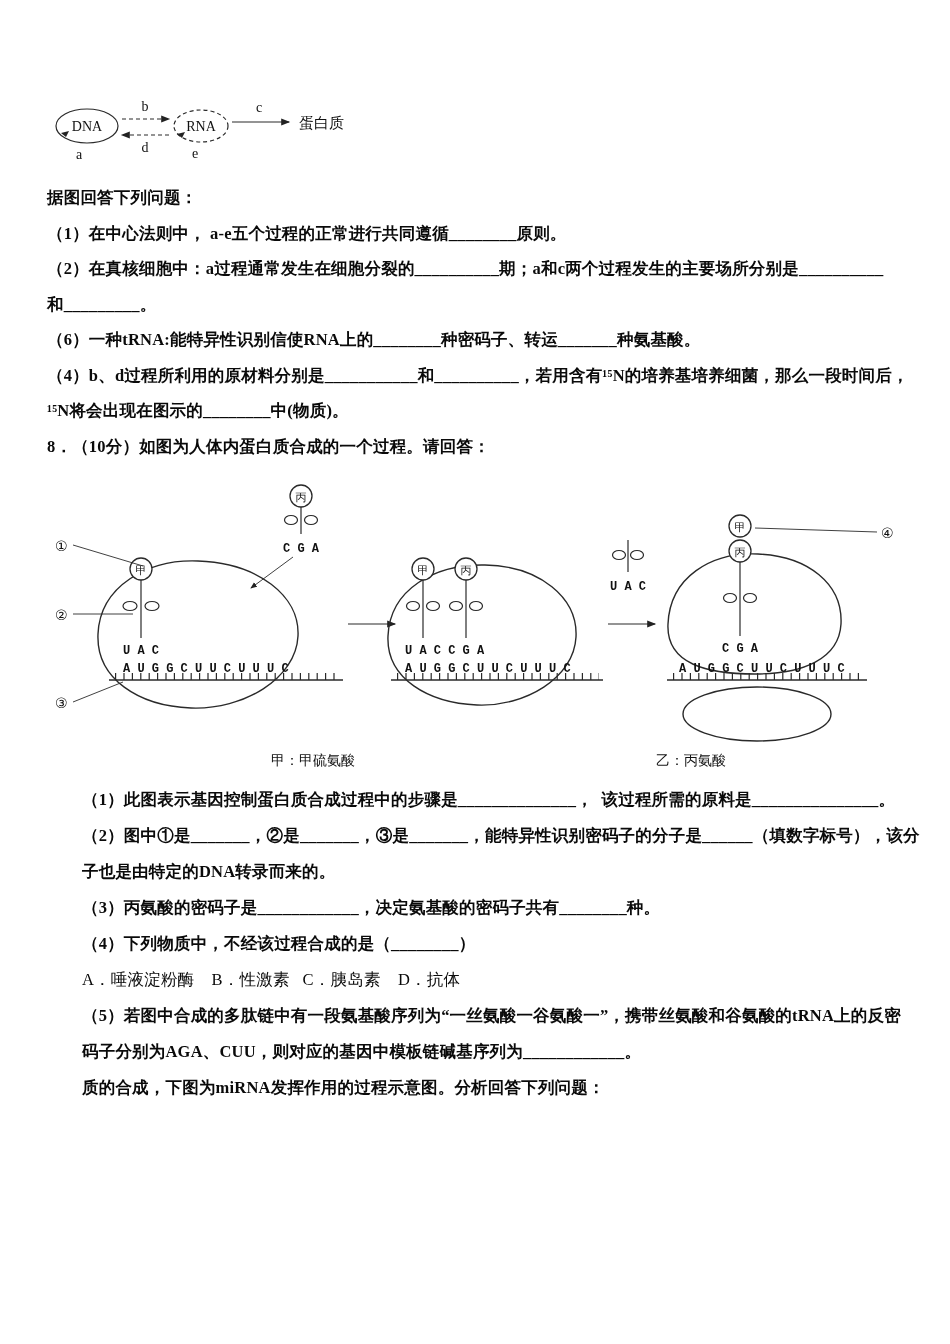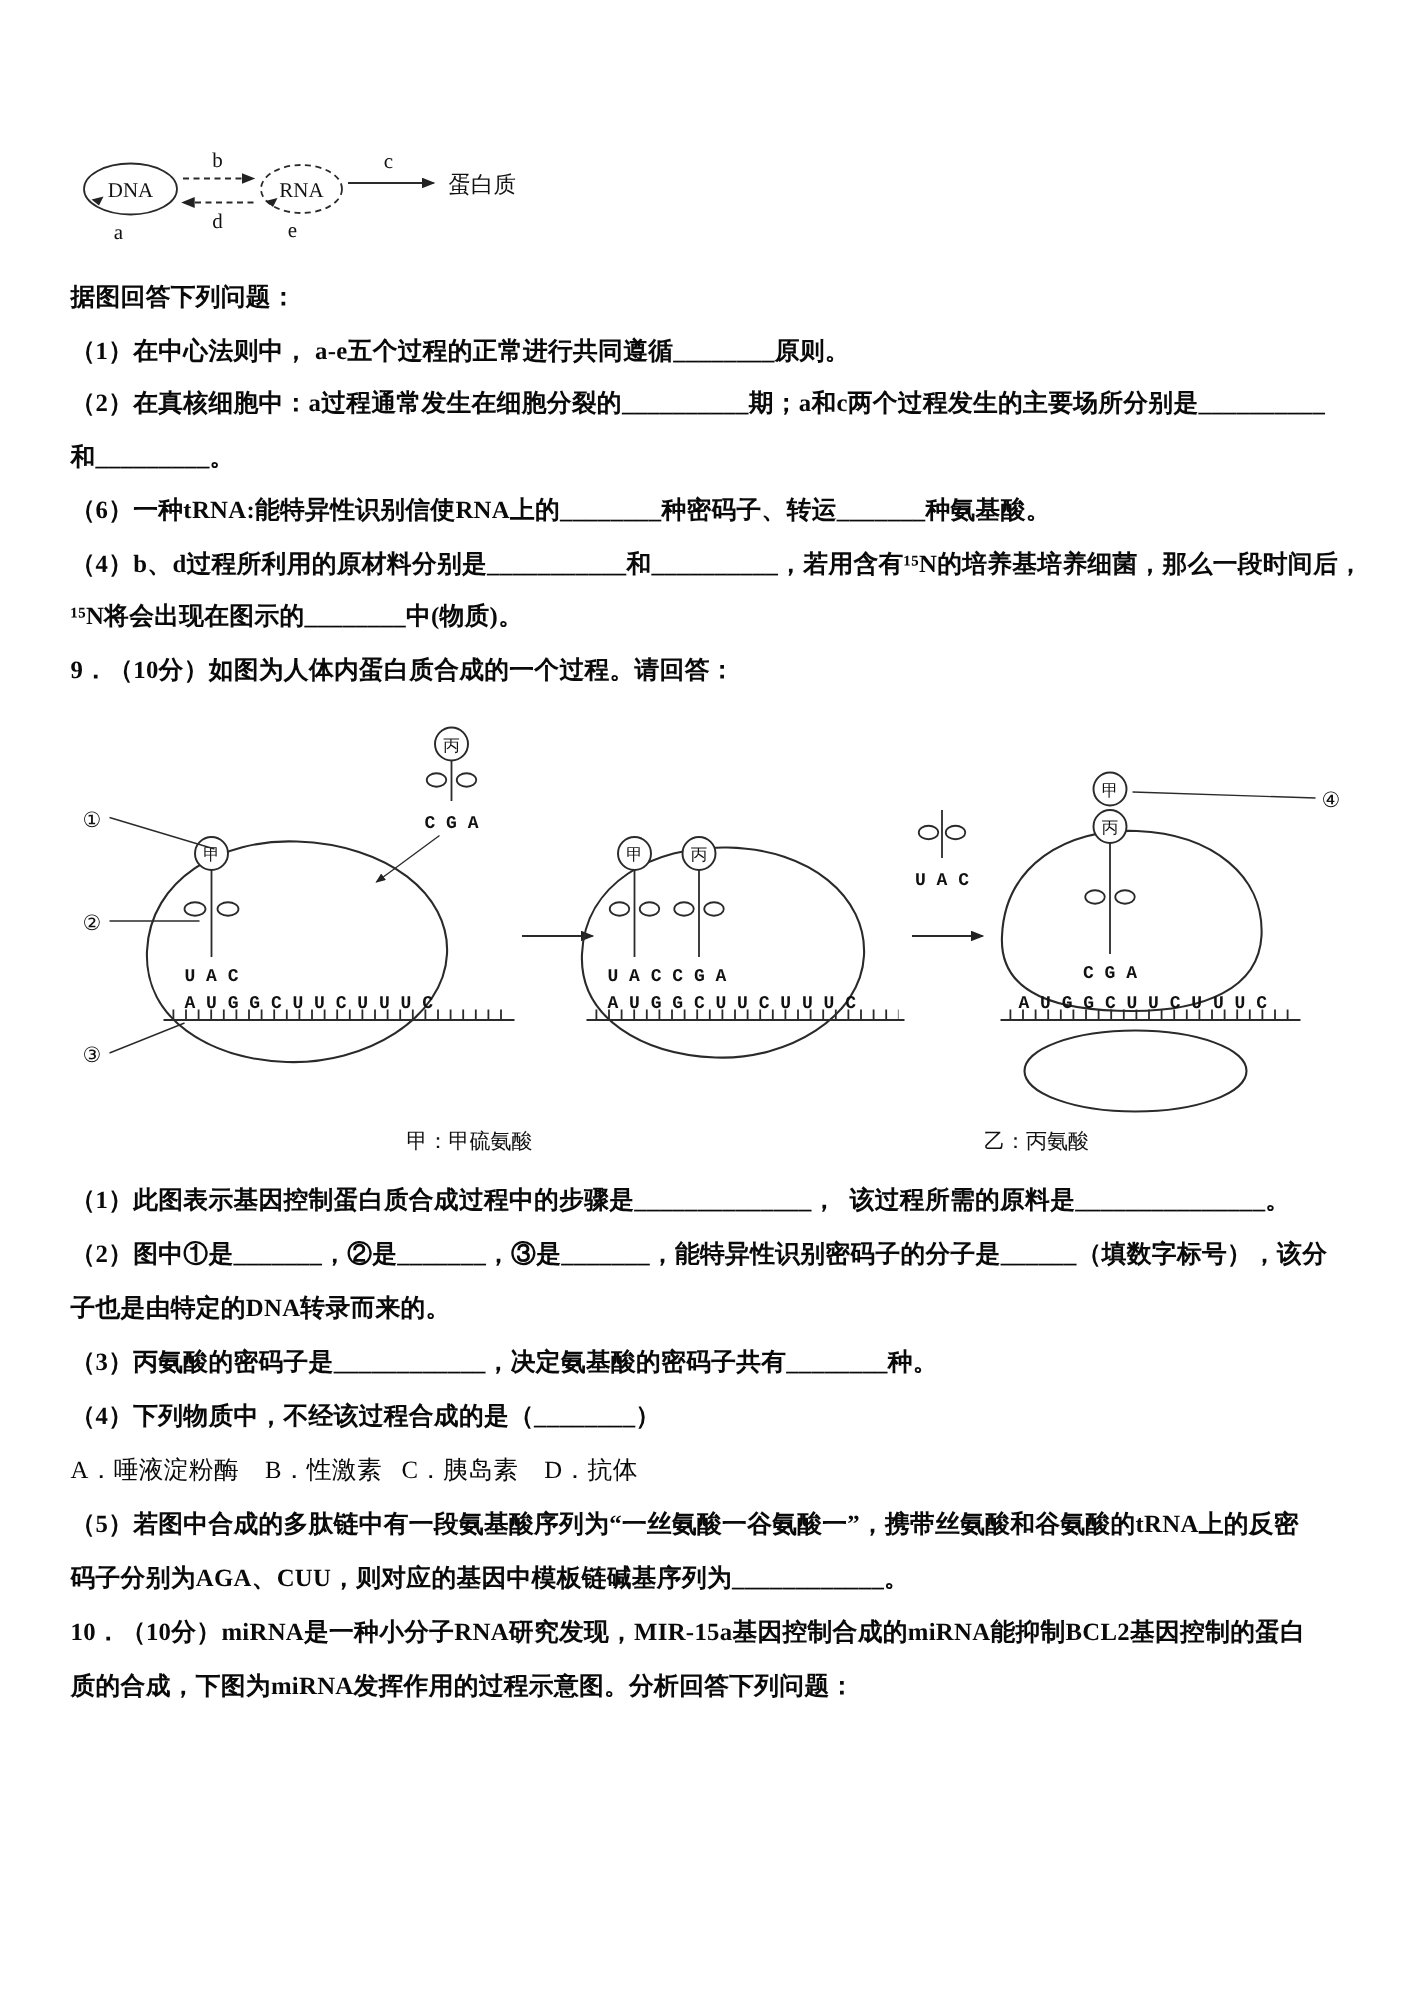--- a/index.html
+++ b/index.html
@@ -6,21 +6,21 @@
   body{
     width:950px;height:1344px;background:#ffffff;color:#000;
     font-family:"Liberation Serif","DejaVu Serif",serif;
     overflow:hidden;
   }
   .page{padding:92px 40px 0 47px;}
   p.line{
     margin:0;font-size:16.5px;line-height:35.5px;
     white-space:pre;letter-spacing:0.2px;color:#0a0a0a;font-weight:bold;
   }
-  .block2 p.line{line-height:36px;}
+  .block2 p.line{line-height:36px;margin-left:35px;}
   p.bold{font-weight:normal;}
   svg{display:block;}
   #dogma-svg{margin:0 0 14px 2px;}
   #ribo-svg{margin:10px 0 6px -4px;}
   .blob{fill:none;stroke:#2a2a2a;stroke-width:1.4;}
   .mline{stroke:#2a2a2a;stroke-width:1.3;}
   .ticks{stroke:#2a2a2a;stroke-width:7;stroke-dasharray:1.2 7.2;}
   .tr{stroke:#2a2a2a;stroke-width:1.2;fill:none;}
   .aa{fill:#fff;stroke:#2a2a2a;stroke-width:1.3;}
   .seq{font-family:"Liberation Mono","DejaVu Sans Mono",monospace;font-size:12px;font-weight:bold;fill:#111;}
@@ -70,21 +70,21 @@
   </svg>
 
   <div class="block1">
     <p class="line">据图回答下列问题：</p>
     <p class="line">（1）在中心法则中， a-e五个过程的正常进行共同遵循________原则。</p>
     <p class="line">（2）在真核细胞中：a过程通常发生在细胞分裂的__________期；a和c两个过程发生的主要场所分别是__________</p>
     <p class="line">和_________。</p>
     <p class="line">（6）一种tRNA:能特异性识别信使RNA上的________种密码子、转运_______种氨基酸。</p>
     <p class="line">（4）b、d过程所利用的原材料分别是___________和__________，若用含有¹⁵N的培养基培养细菌，那么一段时间后，</p>
     <p class="line">¹⁵N将会出现在图示的________中(物质)。</p>
-    <p class="line">9．（10分）如图为人体内蛋白质合成的一个过程。请回答：</p>
+    <p class="line">8．（10分）如图为人体内蛋白质合成的一个过程。请回答：</p>
   </div>
 
   <svg id="ribo-svg" width="880" height="302" viewBox="0 0 880 302">
 
     <g>
       <path class="blob" d="M55,160 C57,112 105,85 155,87 C215,89 257,122 255,162 C253,205 200,236 148,234 C96,232 53,205 55,160 Z"></path>
       <text class="seq" x="80" y="198">A U G G C U U C U U U C</text>
       <line class="ticks" x1="72" y1="202.5" x2="296" y2="202.5"></line>
       <line class="mline" x1="66" y1="206" x2="300" y2="206"></line>
       <g>
@@ -179,17 +179,16 @@
 
   <div class="block2">
     <p class="line">（1）此图表示基因控制蛋白质合成过程中的步骤是______________，  该过程所需的原料是_______________。</p>
     <p class="line">（2）图中①是_______，②是_______，③是_______，能特异性识别密码子的分子是______（填数字标号），该分</p>
     <p class="line">子也是由特定的DNA转录而来的。</p>
     <p class="line">（3）丙氨酸的密码子是____________，决定氨基酸的密码子共有________种。</p>
     <p class="line">（4）下列物质中，不经该过程合成的是（________）</p>
     <p class="line bold">A．唾液淀粉酶    B．性激素   C．胰岛素    D．抗体</p>
     <p class="line">（5）若图中合成的多肽链中有一段氨基酸序列为“一丝氨酸一谷氨酸一”，携带丝氨酸和谷氨酸的tRNA上的反密</p>
     <p class="line">码子分别为AGA、CUU，则对应的基因中模板链碱基序列为____________。</p>
-    <p class="line">10．（10分）miRNA是一种小分子RNA研究发现，MIR-15a基因控制合成的miRNA能抑制BCL2基因控制的蛋白</p>
     <p class="line">质的合成，下图为miRNA发挥作用的过程示意图。分析回答下列问题：</p>
   </div>
 
 </div>
 
 </body></html>

